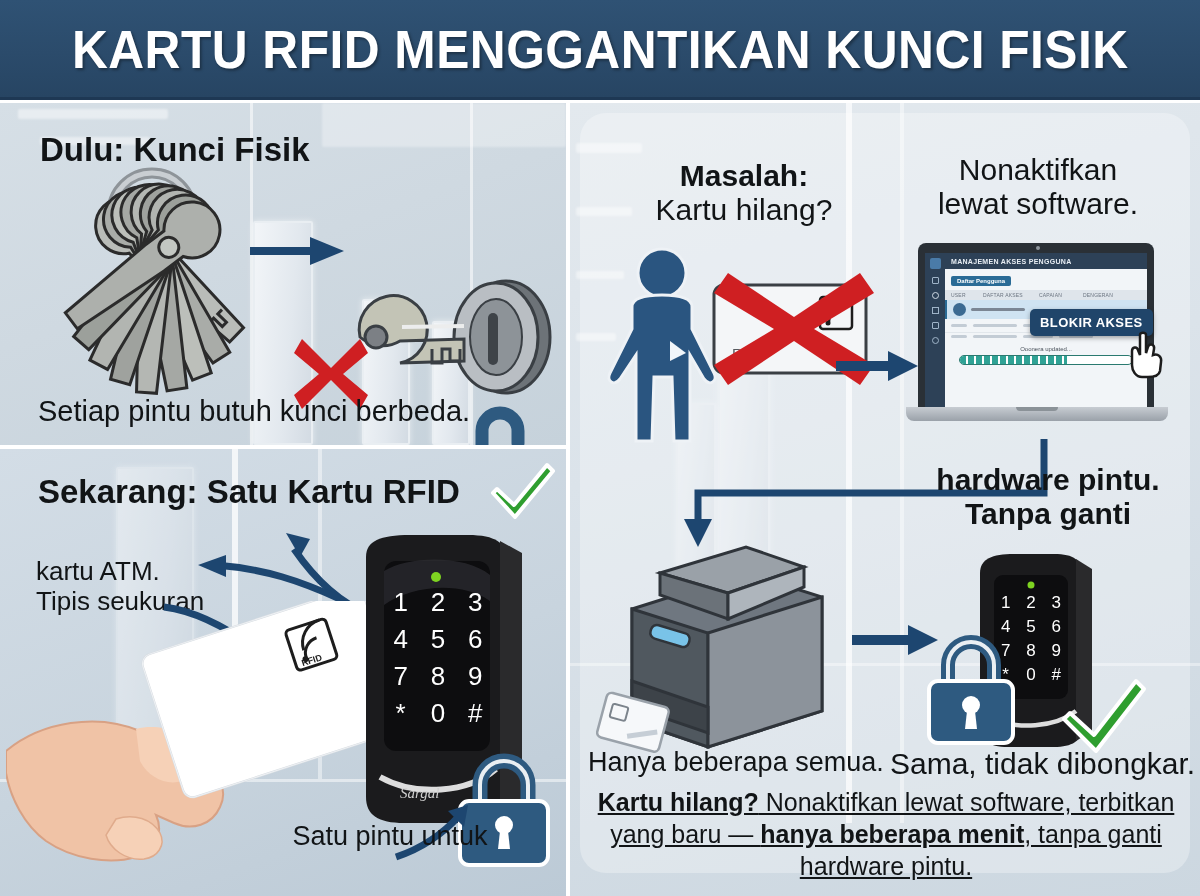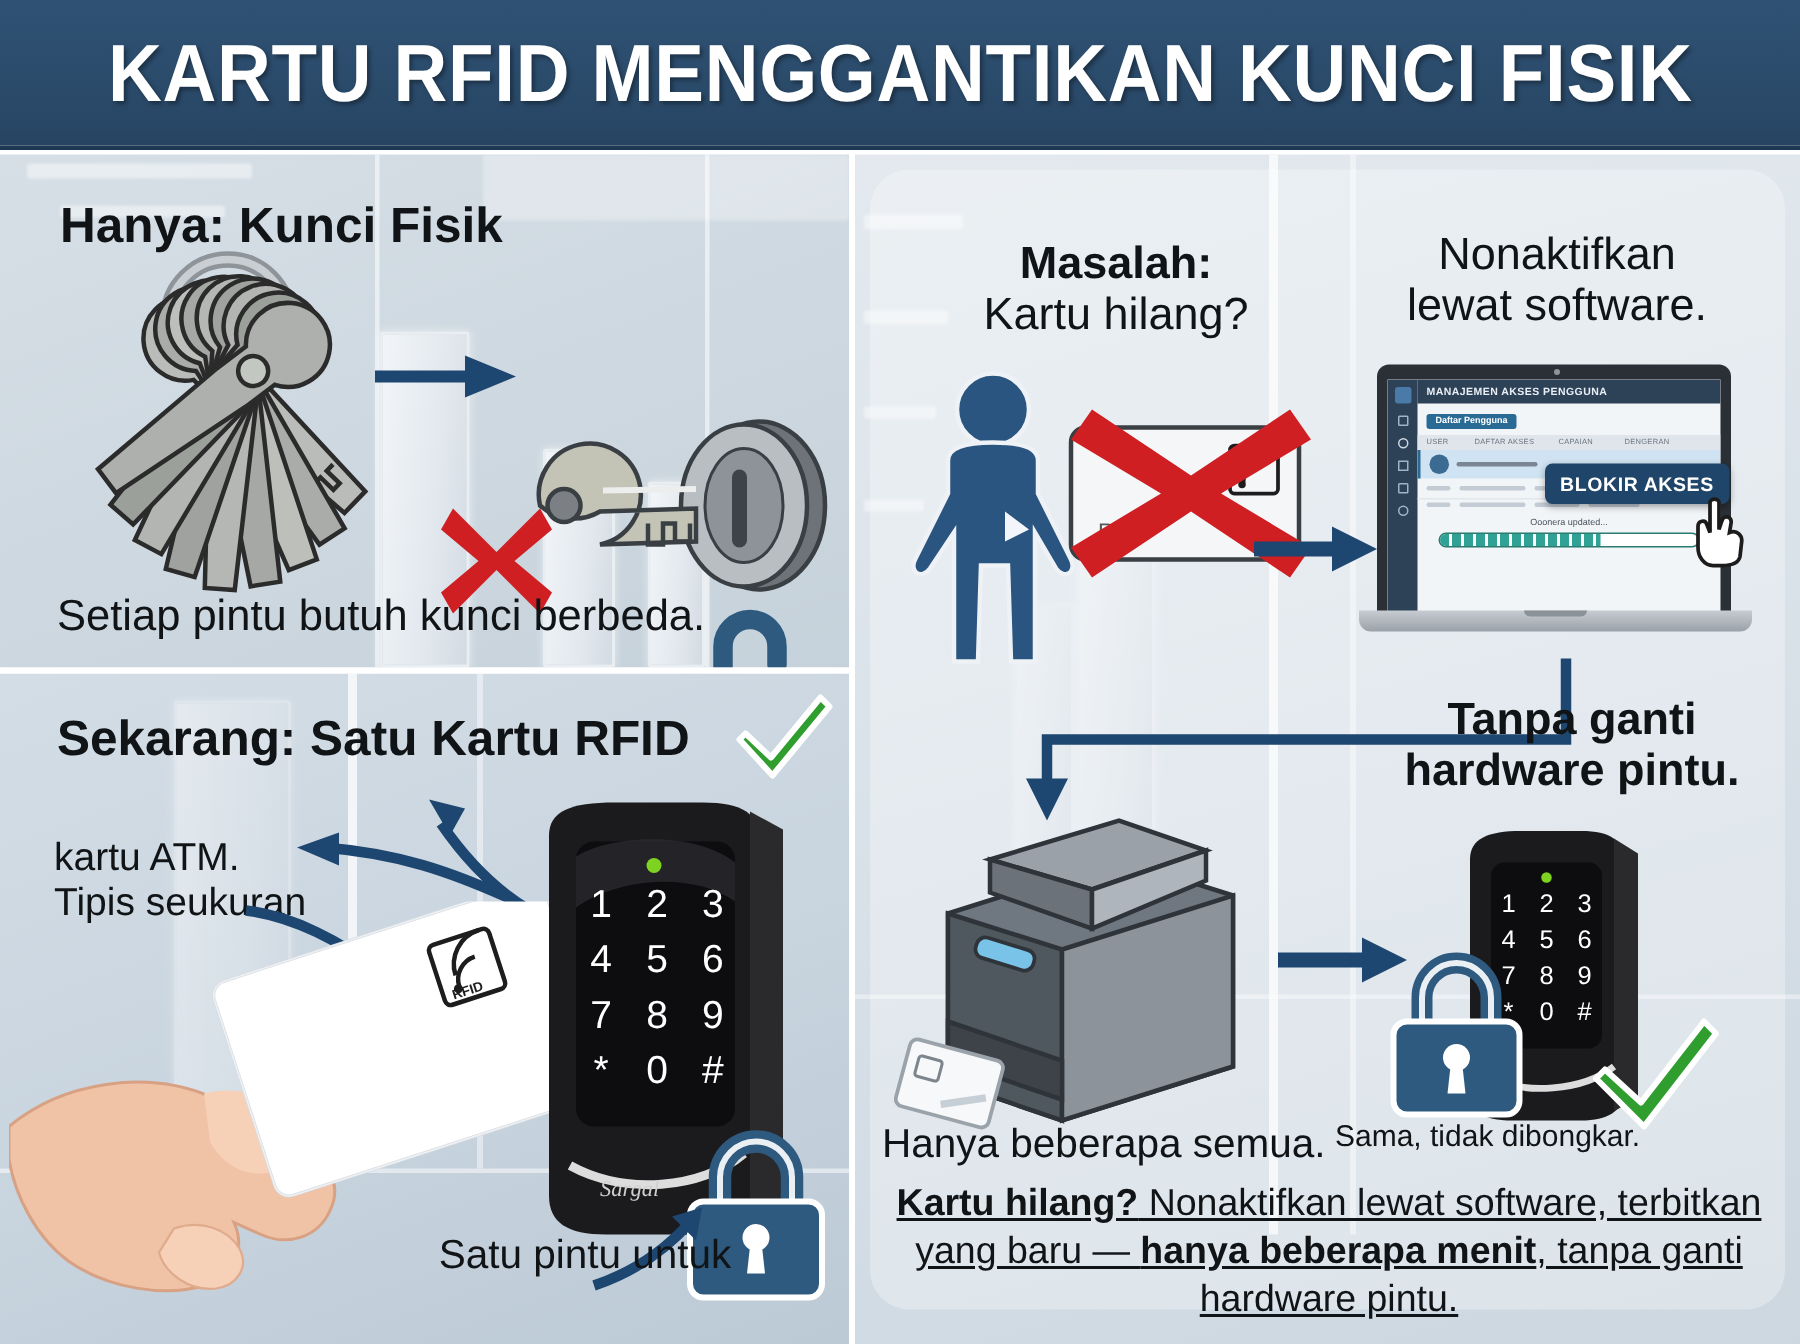--- a/index.html
+++ b/index.html
@@ -78,21 +78,21 @@
       <div class="ceil" style="left:18px;top:6px;width:150px;height:10px;"></div>
       <div class="ceil" style="left:40px;top:34px;width:110px;height:8px;"></div>
       <div class="wallline" style="left:250px;top:0;width:3px;height:342px;"></div>
       <div class="door" style="left:253px;top:118px;width:60px;height:224px;"></div>
       <div class="door" style="left:362px;top:196px;width:48px;height:146px;"></div>
       <div class="door" style="left:432px;top:218px;width:38px;height:124px;"></div>
       <div class="wallline" style="left:470px;top:0;width:3px;height:342px;"></div>
       <div class="ceil" style="left:322px;top:0;width:244px;height:44px;background:rgba(255,255,255,0.32)"></div>
     </div>
 
-    <div class="h2" style="left:40px;top:28px;">Hanya: Kunci Fisik</div>
+    <div class="h2" style="left:40px;top:28px;">Dulu: Kunci Fisik</div>
 
     <svg class="keyring" style="left:28px;top:62px;" width="272" height="250" viewBox="0 0 272 250">
       <g stroke="#2b2b2b" stroke-width="3" fill="none">
         <circle cx="124" cy="48" r="40" stroke="#8e9499" stroke-width="11"></circle>
         <circle cx="124" cy="48" r="40" stroke="#c9ced2" stroke-width="5"></circle>
       </g>
       <g>
 
         <g transform="rotate(-46 128 92)">
           <path d="M112 70 a28 28 0 1 1 32 0 l0 24 -6 110 -20 0 -6 -110 z" fill="#b9bcb8" stroke="#2b2b2b" stroke-width="3"></path>
@@ -393,22 +393,22 @@
         <rect x="14" y="178" width="16" height="14" rx="2" fill="none" stroke="#7c848c" stroke-width="2"></rect>
         <path d="M36 206 L64 194" stroke="#c6ced6" stroke-width="5"></path>
       </g>
     </svg>
 
     <svg class="ico" style="left:280px;top:520px;" width="92" height="34" viewBox="0 0 92 34">
       <path d="M2 12 L58 12 L58 2 L88 17 L58 32 L58 22 L2 22 Z" fill="#1d4670"></path>
     </svg>
 
     <div class="hd-2l" style="left:330px;top:360px;width:296px;">
+      <div>hardware pintu.</div>
       <div>Tanpa ganti</div>
-      <div>hardware pintu.</div>
     </div>
 
     <div class="ico" style="left:400px;top:448px;width:130px;height:200px;">
       <svg width="130" height="200" viewBox="0 0 130 200">
         <path d="M10 22 C10 8 22 3 44 3 L84 3 C104 3 112 9 112 24 L112 176
                  C112 190 102 196 84 196 L38 196 C18 196 10 190 10 174 Z" fill="#1b1b1d"></path>
         <path d="M106 8 L122 18 L122 180 L106 190 Z" fill="#2a2a2c"></path>
         <rect x="24" y="24" width="74" height="124" rx="9" fill="#0d0d0f"></rect>
         <circle cx="61" cy="34" r="3.5" fill="#7ed321"></circle>
         <path d="M20 166 C46 180 86 176 106 160" fill="none" stroke="#ffffff" stroke-width="4.5" opacity=".85"></path>
@@ -435,21 +435,21 @@
       <rect x="7" y="50" width="84" height="62" rx="9" fill="#2e5a80" stroke="#ffffff" stroke-width="4"></rect>
       <circle cx="49" cy="74" r="9" fill="#ffffff"></circle>
       <path d="M45 80 L53 80 L55 98 L43 98 Z" fill="#ffffff"></path>
     </svg>
 
     <svg class="ico" style="left:488px;top:572px;" width="92" height="82" viewBox="0 0 92 82">
       <path d="M6 44 L12 38 L36 60 L78 6 L86 14 L38 76 Z" fill="#2f9e2f" stroke="#ffffff" stroke-width="4" stroke-linejoin="round"></path>
     </svg>
 
     <div class="cap" style="left:18px;top:644px;font-size:27px;">Hanya beberapa semua.</div>
-    <div class="cap" style="left:320px;top:644px;font-size:20px;">Sama, tidak dibongkar.</div>
+    <div class="cap" style="left:320px;top:644px;font-size:30px;">Sama, tidak dibongkar.</div>
   </div>
 
   <div class="summary">
     <b>Kartu hilang?</b><span> Nonaktifkan lewat software, terbitkan yang baru — </span><b>hanya beberapa menit</b><span>, tanpa ganti hardware pintu.</span>
   </div>
 
   <div class="divider-v"></div>
   <div class="divider-h"></div>
 </div>
 

